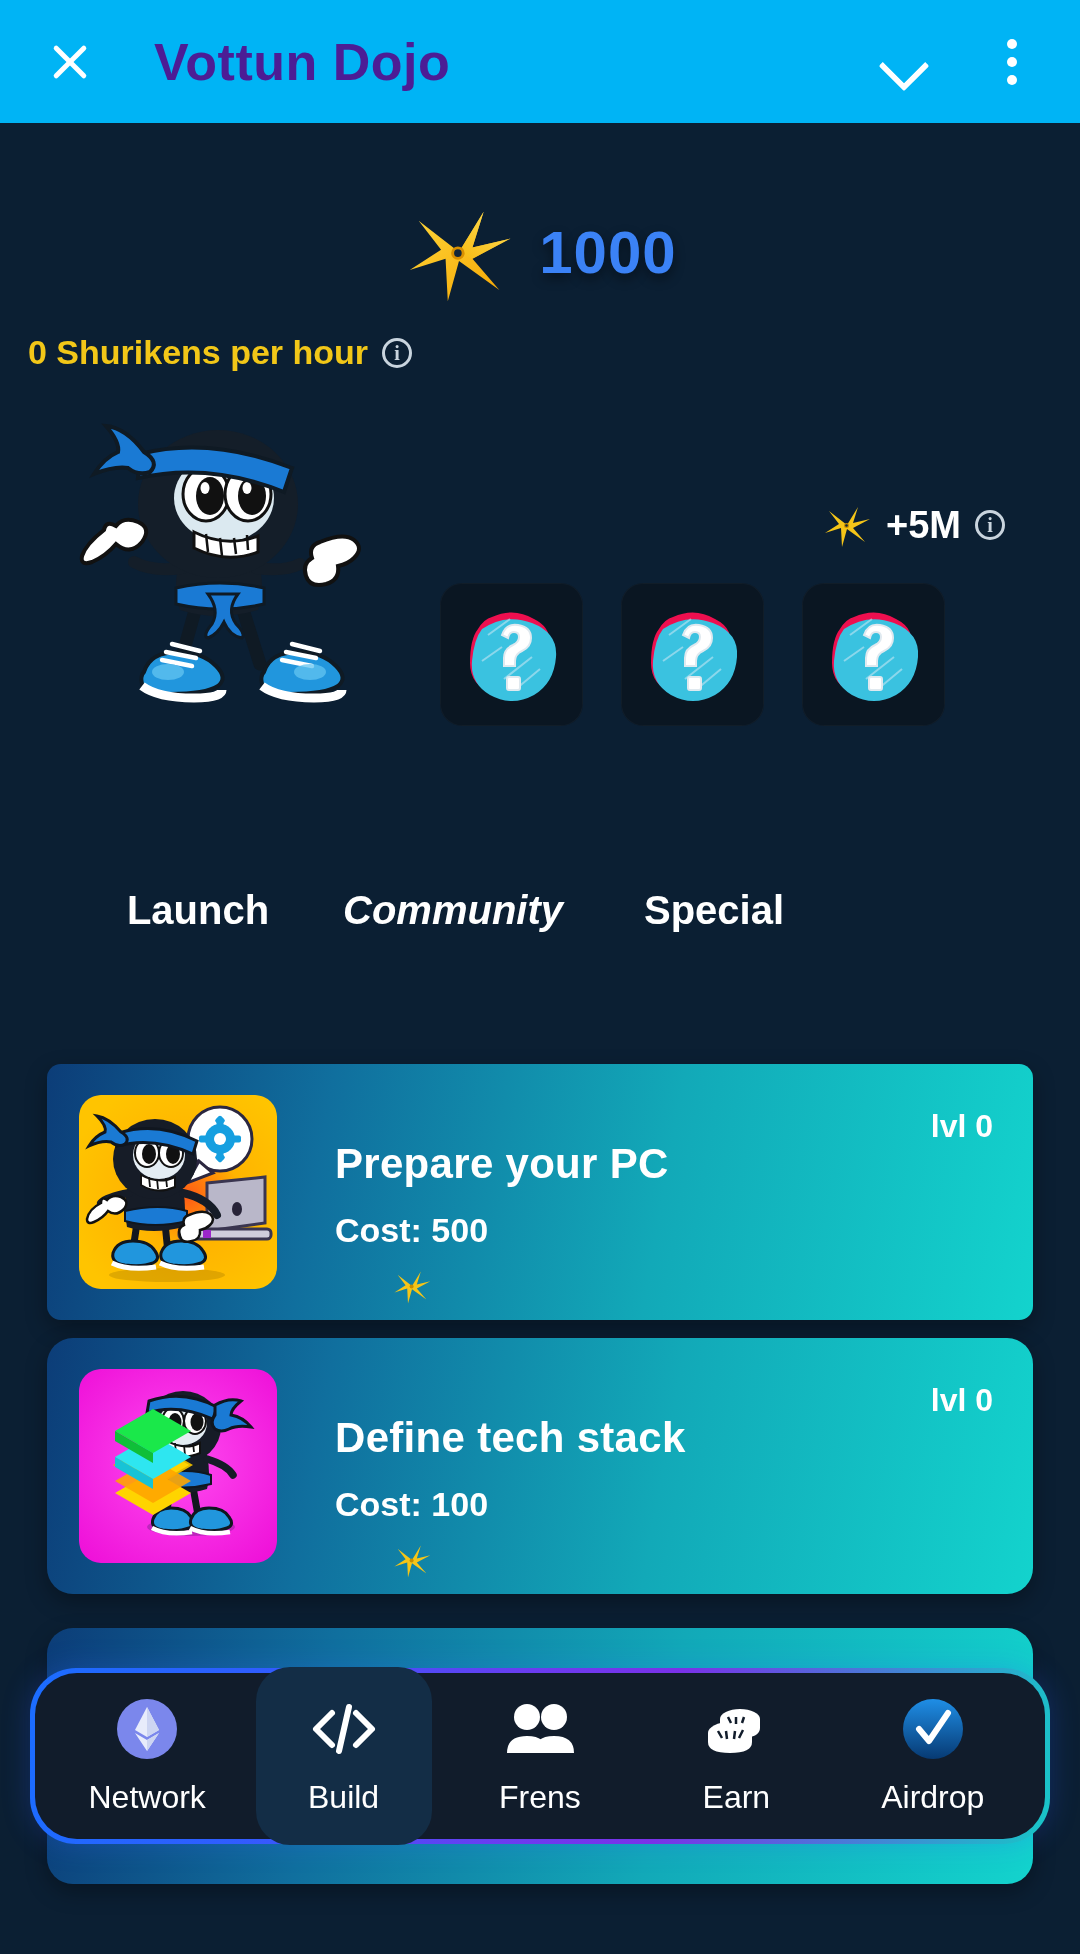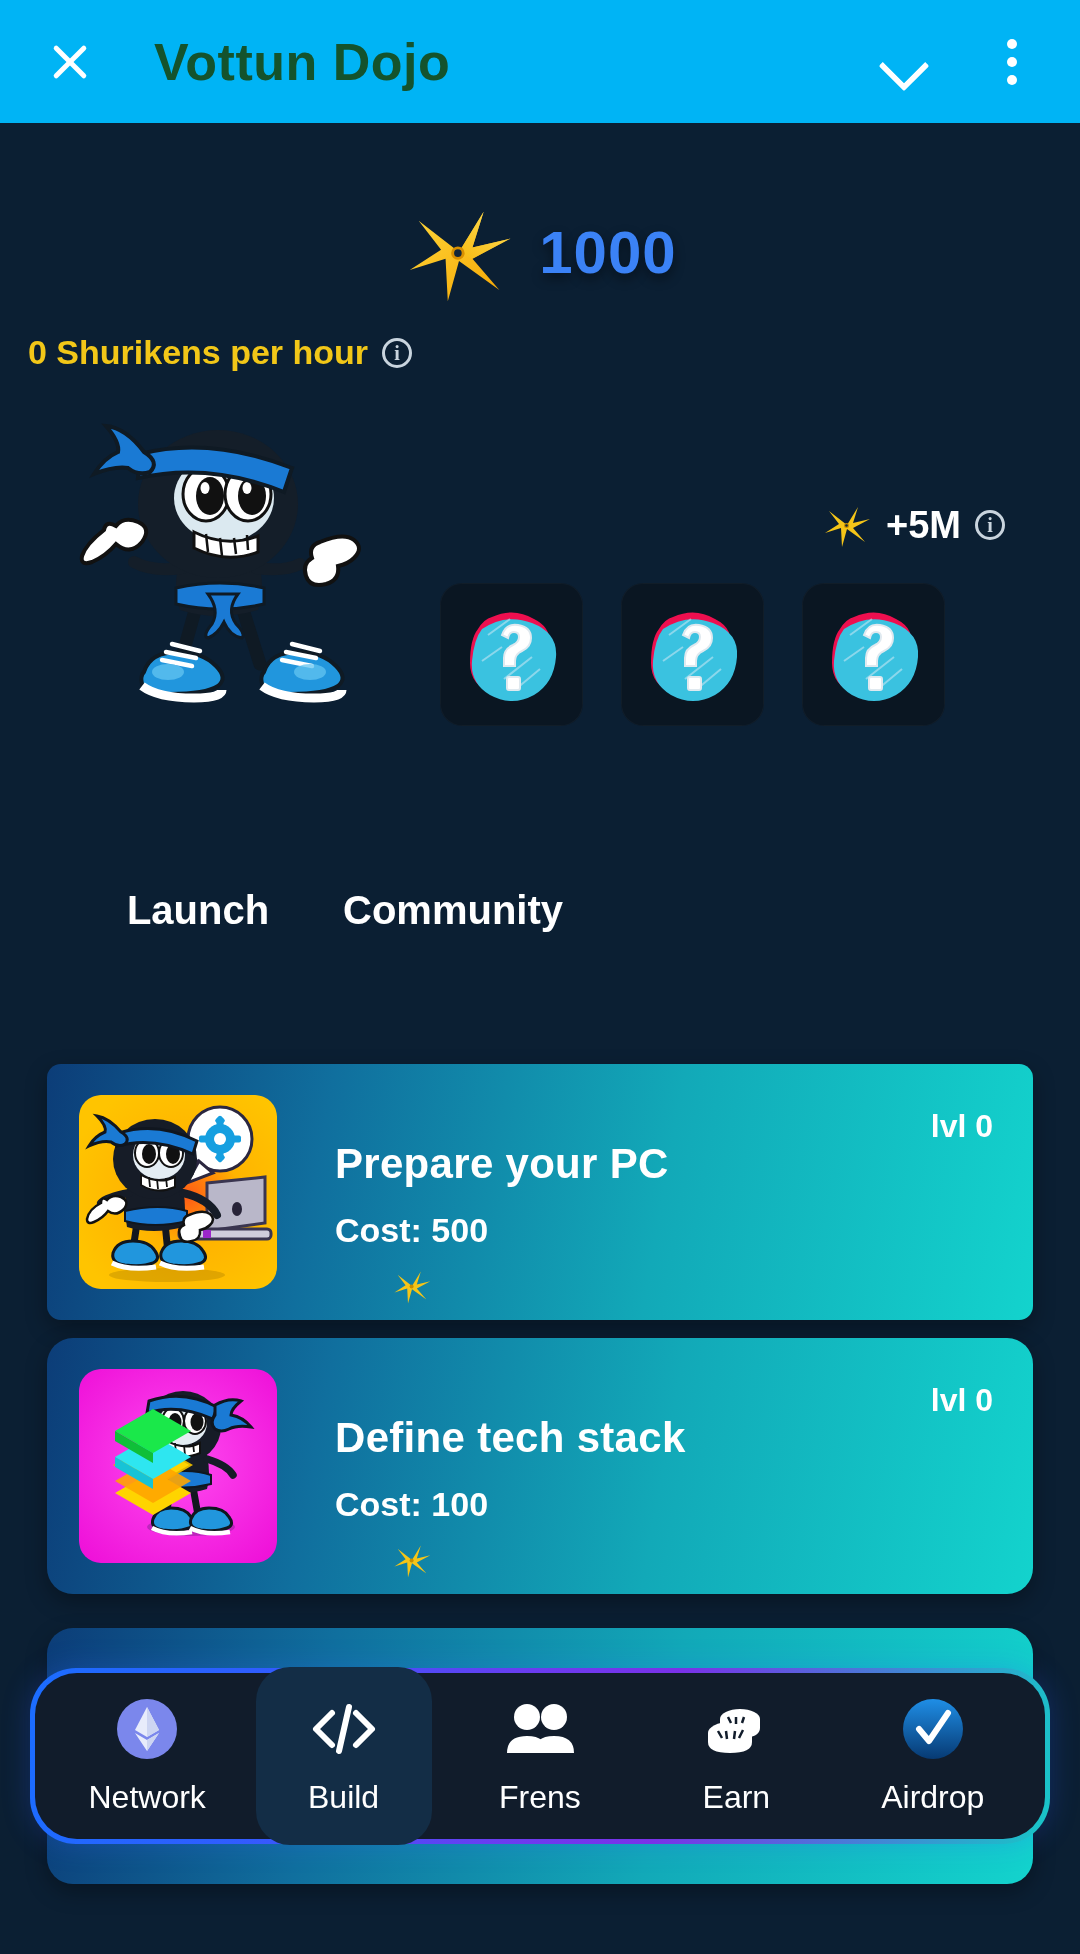--- a/index.html
+++ b/index.html
@@ -29,21 +29,21 @@
     position:relative; flex:none; cursor:pointer;
   }
   .hdr-close::before, .hdr-close::after {
     content:""; position:absolute; left:50%; top:50%;
     width:44px; height:5px; background:#fff; border-radius:3px;
     transform-origin:center;
   }
   .hdr-close::before { transform:translate(-50%,-50%) rotate(45deg); }
   .hdr-close::after  { transform:translate(-50%,-50%) rotate(-45deg); }
   .hdr-title {
-    margin-left:62px; color:#14532d; font-size:52px; font-weight:bold;
+    margin-left:62px; color:#4c1d95; font-size:52px; font-weight:bold;
     letter-spacing:0.5px; white-space:nowrap;
   }
   .hdr-right { margin-left:auto; display:flex; align-items:center; }
   .hdr-chev {
     width:56px; height:56px; position:relative; cursor:pointer; margin-right:60px;
   }
   .hdr-chev::before {
     content:""; position:absolute; left:12px; top:14px;
     width:30px; height:30px;
     border-right:6px solid #fff; border-bottom:6px solid #fff;
@@ -101,21 +101,21 @@
     display:flex; align-items:center;
   }
   .tab {
     height:110px; display:flex; align-items:center; justify-content:center;
     color:#fff; font-size:40px; font-weight:bold; cursor:pointer;
     border-radius:26px; padding:0 10px;
   }
   .tab.active { background:#0d2639; color:#1f7dff; }
   .tab-code { width:240px; }
   .tab-launch { width:200px; margin-left:42px; }
-  .tab-community { width:230px; margin-left:40px; }
+  .tab-community { width:230px; margin-left:40px;font-style:italic; }
   .tab-special { width:200px; margin-left:46px; }
 
   
   .task {
     position:absolute; left:47px; width:986px; height:256px;
     border-radius:26px; cursor:pointer;
     background:linear-gradient(100deg, #0c3d78 0%, #106f9e 28%, #12a9b8 62%, #13d3cd 100%);
     box-shadow:0 8px 22px rgba(0,0,0,.32);
   }
   .task-1 { top:1064px;border-radius:14px; }
@@ -290,20 +290,21 @@
         <path d="M36 40 l22 -16 M52 84 l28 -22 M30 66 l20 -14 M64 94 l24 -20" stroke="#cfe9f5" stroke-width="2" opacity=".55"></path>
         <path d="M50 40 q4 -12 16 -10 q13 2 13 13 q0 9 -9 13 q-7 3 -7 10 l0 5 l-11 0 l0 -8 q0 -9 9 -13 q6 -3 6 -8 q0 -5 -5 -5 q-5 0 -6 6z" fill="#fff" stroke="#dfe9ef" stroke-width="2"></path>
         <rect x="55" y="82" width="13" height="13" rx="2" fill="#fff" stroke="#dfe9ef" stroke-width="2"></rect>
       </svg>
     </div>
   </div>
 
   <div class="tabs">
     <div class="tab tab-launch">Launch</div>
     <div class="tab tab-community">Community</div>
+    <div class="tab tab-special">Special</div>
   </div>
 
   <div class="task task-1">
     <div class="task-thumb">
       <svg width="198" height="194" viewBox="0 0 198 194">
         <defs>
           <radialGradient id="t1g" cx="55%" cy="52%" r="62%">
             <stop offset="0" stop-color="#ff5a16"></stop>
               <stop offset="42%" stop-color="#ffb400"></stop>
               <stop offset="100%" stop-color="#ffc400"></stop>

